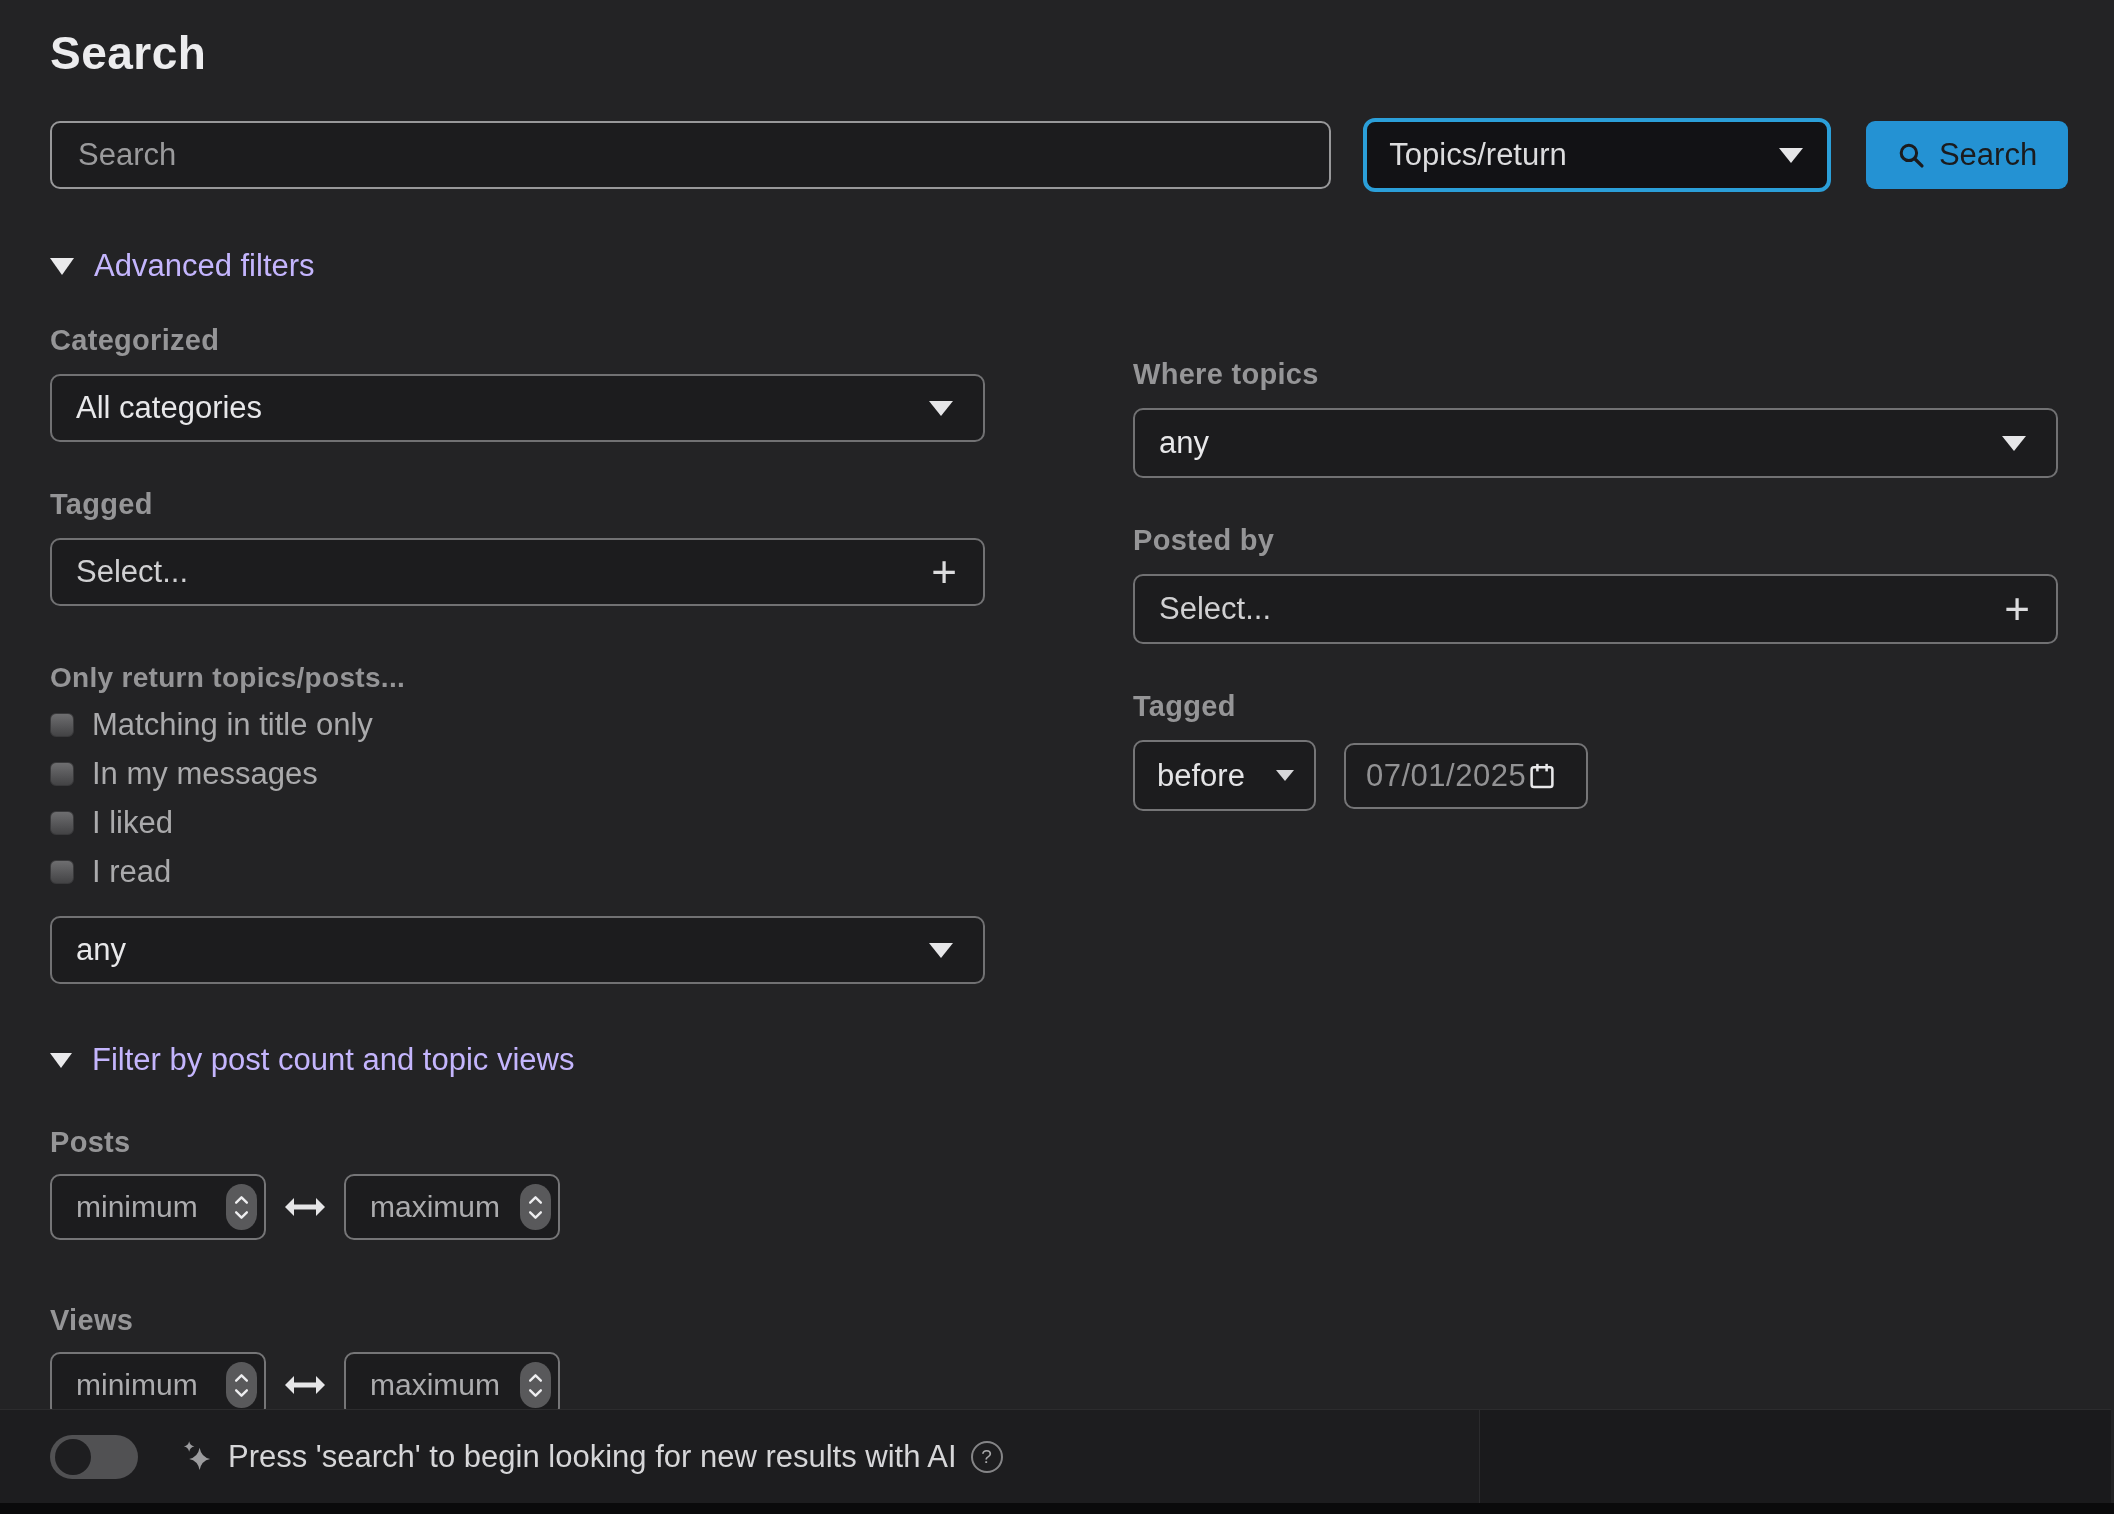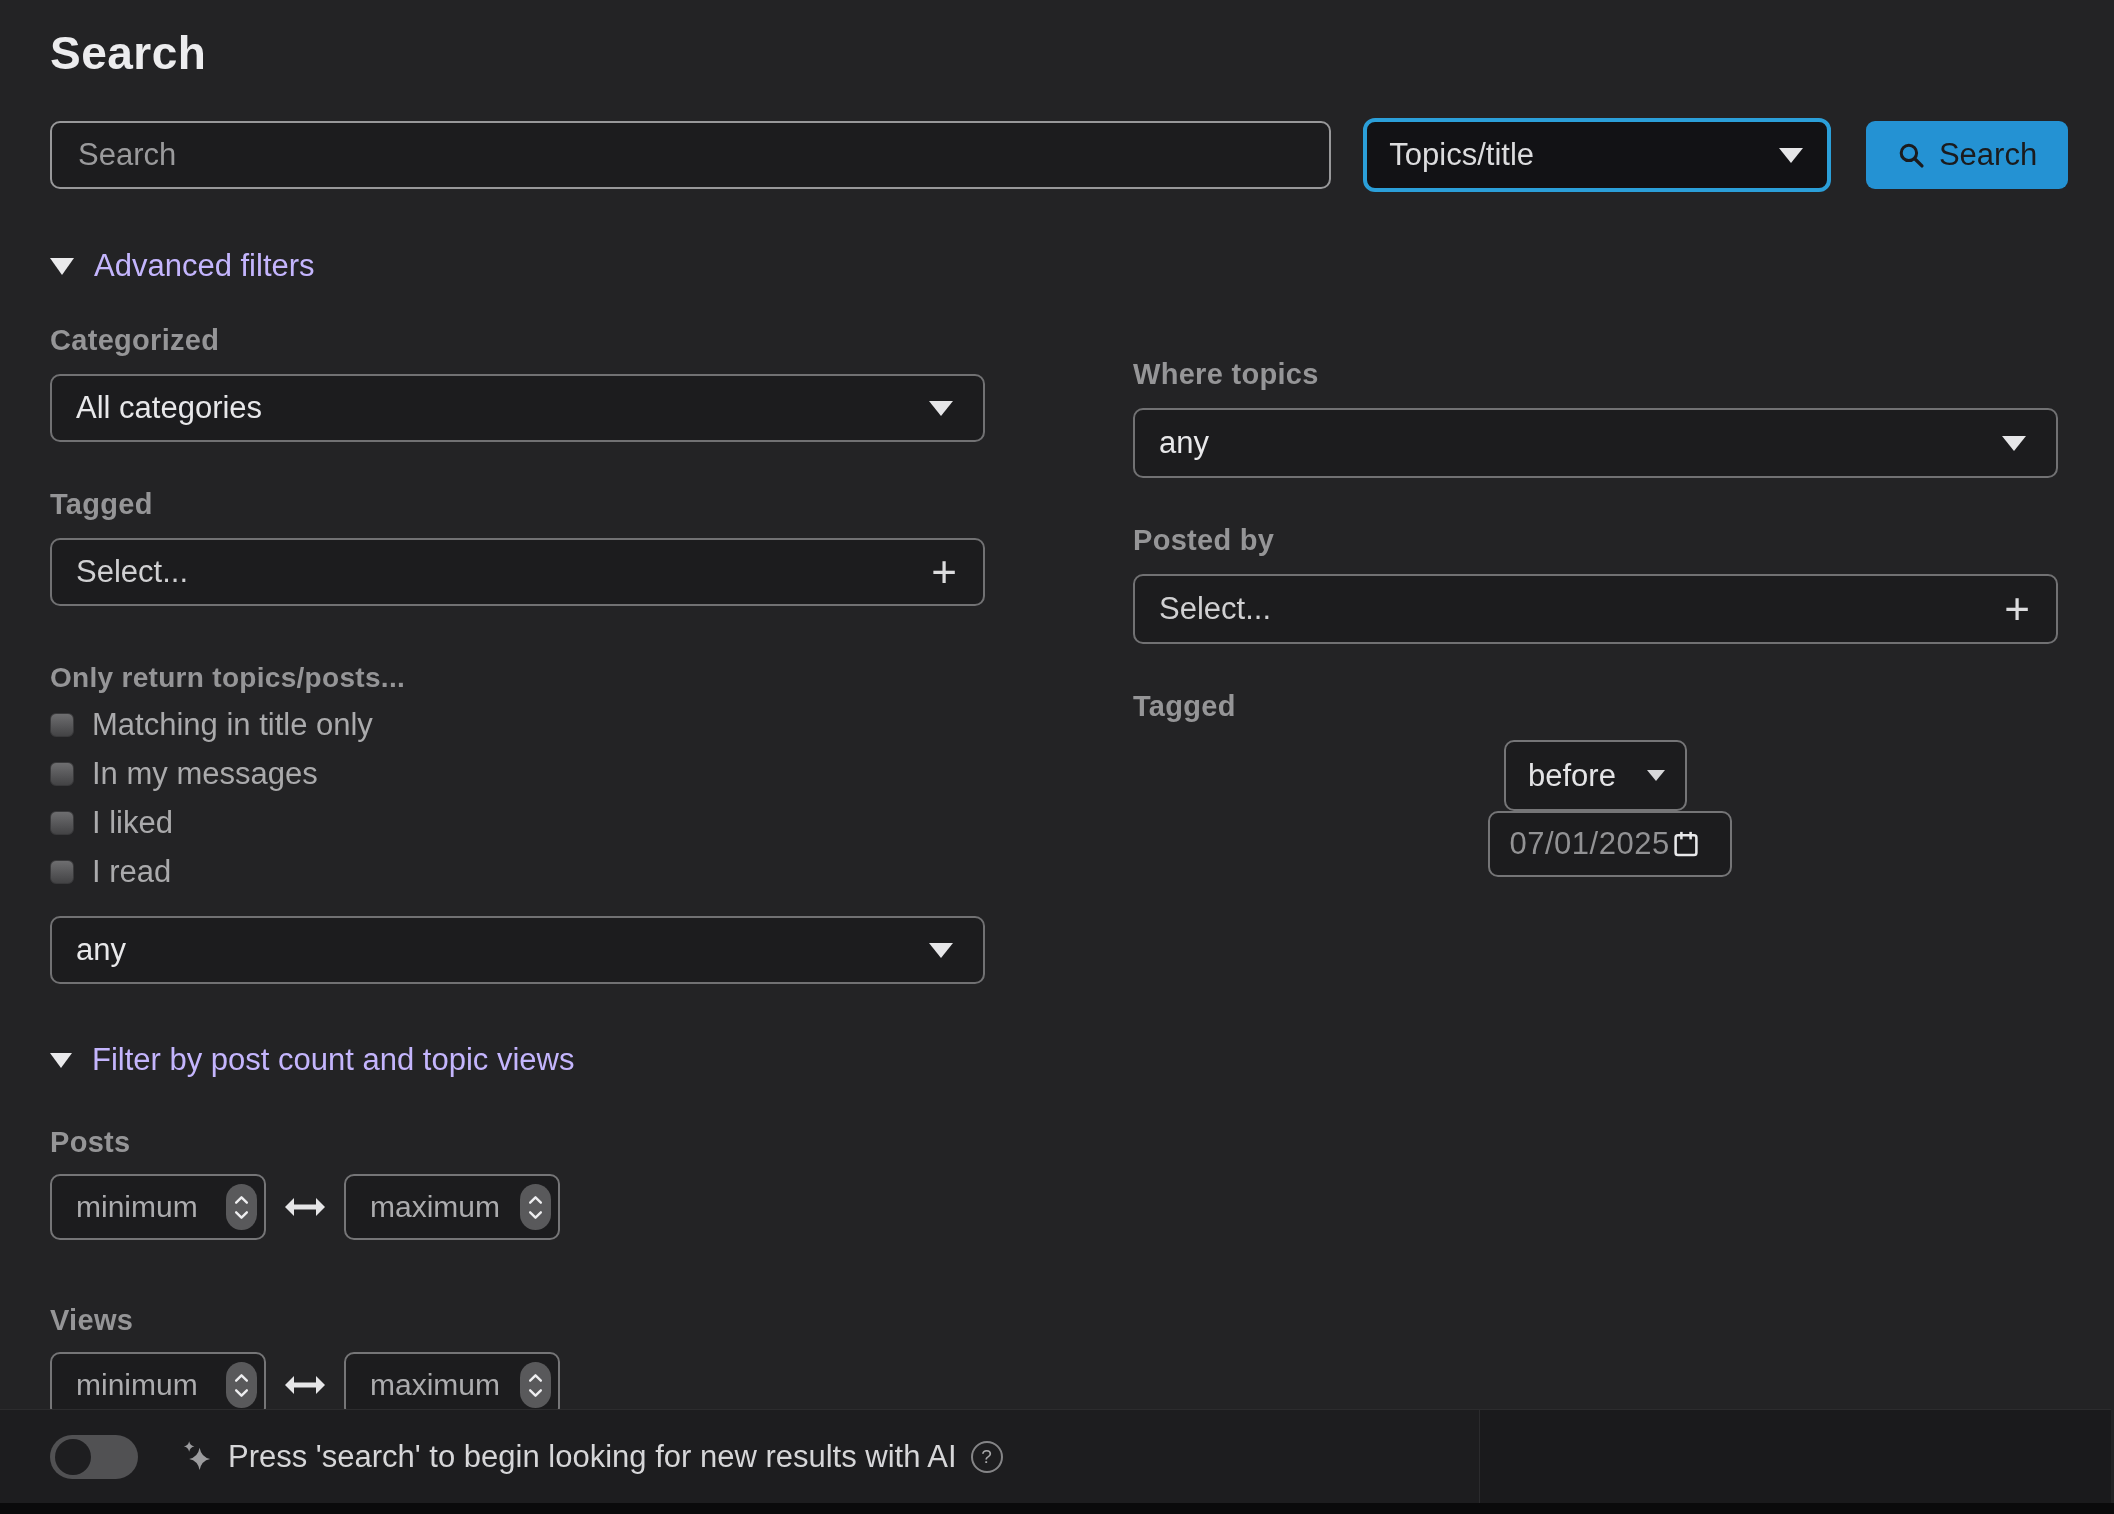--- a/index.html
+++ b/index.html
@@ -161,21 +161,21 @@
     border-radius: 16px;
     display: flex; flex-direction: column;
     align-items: center; justify-content: center; gap: 5px;
     cursor: pointer;
   }
   .range-arrow { margin: 0 18px; display: flex; }
   .views-label { margin-top: 64px; }
 
   
   .col-right .select-box { height: 70px; }
-  .posted-row { display: flex; align-items: center; margin-top: 17px; flex-direction: column; }
+  .posted-row { display: flex; align-items: center; margin-top: 17px; }
   .before-select {
     width: 183px; height: 71px;
     background: #1c1c1e;
     border: 2px solid #757577;
     border-radius: 10px;
     display: flex; align-items: center; justify-content: space-between;
     padding: 0 20px 0 22px;
     cursor: pointer;
   }
   .before-select .value { font-size: 31px; color: #e4e4e6; }
@@ -243,21 +243,21 @@
 </head>
 <body>
 
 <div class="page">
 
   <h1 class="page-title">Search</h1>
 
   <div class="search-row">
     <input class="search-input" type="text" placeholder="Search" style="">
     <div class="type-select">
-      <span class="value">Topics/title</span>
+      <span class="value">Topics/return</span>
       <span class="caret-down"></span>
     </div>
     <button class="search-btn">
       <svg width="28" height="28" viewBox="0 0 24 24" fill="none">
         <circle cx="10.2" cy="10.2" r="6.6" stroke="#1b1b1d" stroke-width="2.6"></circle>
         <line x1="15.2" y1="15.2" x2="21.4" y2="21.4" stroke="#1b1b1d" stroke-width="2.8" stroke-linecap="round"></line>
       </svg>
       <span>Search</span>
     </button>
   </div>

